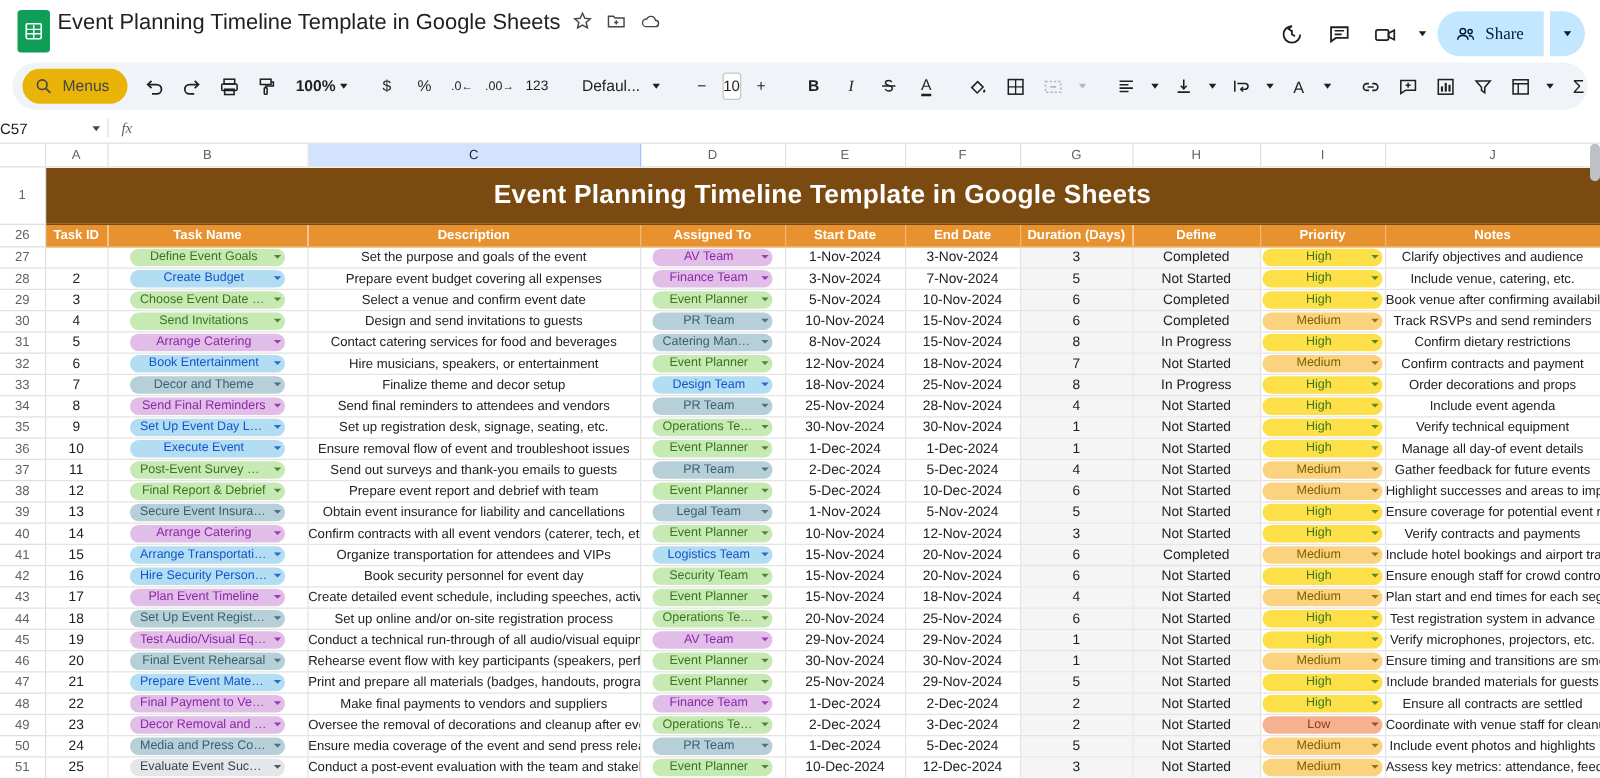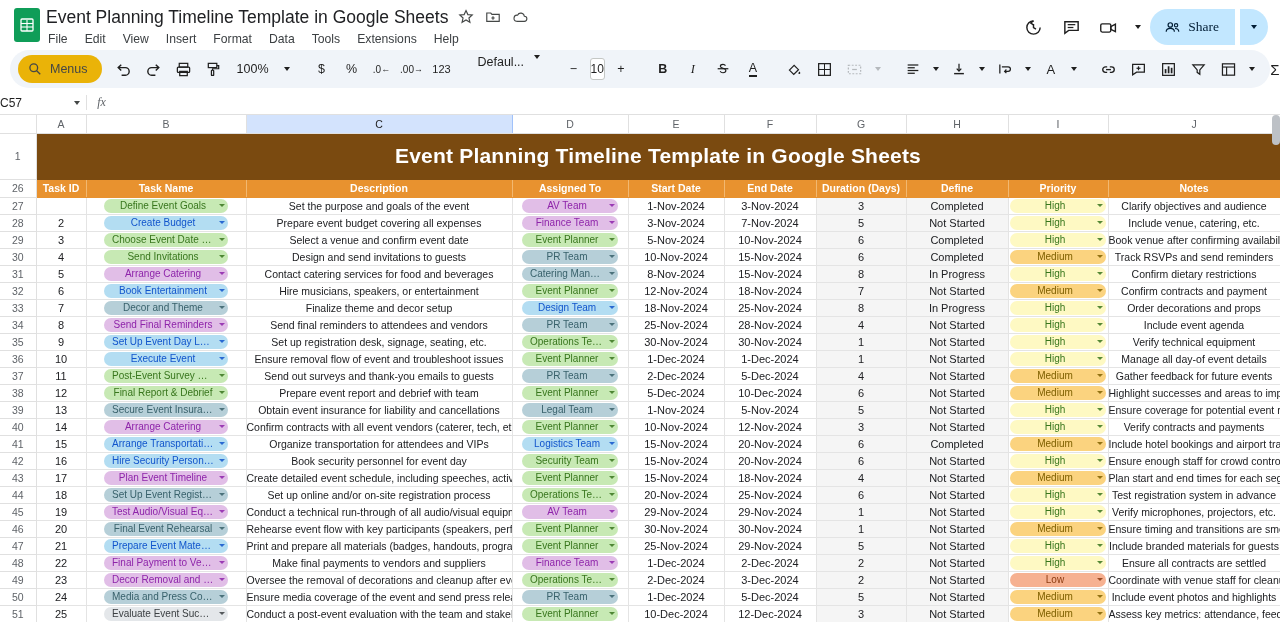--- a/index.html
+++ b/index.html
@@ -46,22 +46,22 @@
     font-size:12.5px; color:#1f1f1f;
   }
   .tb-btn { height:28px; min-width:28px; padding:0 4px; border-radius:4px; display:flex; align-items:center; justify-content:center; cursor:pointer; color:#1f1f1f; }
   .tb-btn.dim { color:#b5b9bd; }
   .tb-sep { width:1px; height:20px; background:#c7c7c7; margin:0 5px; }
   .search-pill {
     display:flex; align-items:center; gap:8px; background:#eab308; border-radius:16px;
     height:28px; padding:0 14px 0 10px; margin-right:6px; cursor:text;
   }
   .search-pill span { font-size:12.5px; color:#444746; }
-  .zoom-pill { display:flex; align-items:center; gap:15px; padding:0 4px 0 7px; height:28px; border-radius:4px; cursor:pointer; }
-  .font-pill { display:flex; gap:10px; padding:0 5px 0 8px; height:28px; border-radius:4px; cursor:pointer; min-width:76px; }
+  .zoom-pill { display:flex; align-items:center; gap:3px; padding:0 4px 0 7px; height:28px; border-radius:4px; cursor:pointer;font-weight:bold; }
+  .font-pill { display:flex; align-items:center; gap:10px; padding:0 5px 0 8px; height:28px; border-radius:4px; cursor:pointer; min-width:76px; }
   .fs-box { width:30px; height:22px; border:1px solid #c4c7c5; border-radius:3px; text-align:center; font-size:12px; line-height:20px; background:#fff; color:#1f1f1f; }
   .tb-spacer { flex:1; }
   .caret { width:0; height:0; border-left:3.5px solid transparent; border-right:3.5px solid transparent; border-top:4px solid currentColor; display:inline-block; }
   .u-under { border-bottom:2px solid #1f1f1f; padding-bottom:1px; line-height:12px; }
 
   
   .fbar { height:24px; display:flex; align-items:center; border-bottom:1px solid #e0e0e0; margin-top:3px; }
   .namebox { width:68px; font-size:12px; color:#1f1f1f; }
   .nb-caret { width:18px; display:flex; align-items:center; justify-content:center; color:#444746; cursor:pointer; }
   .fx { width:30px; text-align:center; font-size:12px; color:#5f6368; font-style:italic; font-family:"Liberation Serif", serif; border-left:1px solid #e0e0e0; }
@@ -109,21 +109,21 @@
   .chip .label { overflow:hidden; text-overflow:ellipsis; white-space:nowrap; flex:1; text-align:center; }
   .chip .dd {
     width:0; height:0; margin-left:5px; flex:none;
     border-left:3px solid transparent; border-right:3px solid transparent;
     border-top:3.5px solid currentColor; opacity:.85;
   }
   .chip.w-task  { width:124px; }
   .chip.w-team  { width:96px; }
   .chip.w-prio  { width:96px; }
 
-  .c-green  { background:#fef9c3; color:#38761d; }
+  .c-green  { background:#fde047; color:#38761d; }
   .c-purple { background:#e1bee7; color:#8e24aa; }
   .c-steel  { background:#b6cfd8; color:#38616b; }
   .c-gray   { background:#e4e7ea; color:#3c4043; }
   .c-lgreen { background:#c7e9b4; color:#38761d; }
   .c-lblue  { background:#b3ddf2; color:#1155cc; }
   .c-amber  { background:#fbd37f; color:#7f6000; }
   .c-salmon { background:#f6b191; color:#8c3b10; }
 
   .col-shade { background:#f5f5f5; }
   .notes { font-size:10.5px; }
@@ -159,31 +159,20 @@
             <path d="M2 4.5h4.5l1.3 1.5H16v8H2z" fill="none" stroke="#444746" stroke-width="1.3"></path>
             <line x1="9" y1="8.2" x2="9" y2="12" stroke="#444746" stroke-width="1.3"></line>
             <line x1="7.2" y1="10.1" x2="10.8" y2="10.1" stroke="#444746" stroke-width="1.3"></line>
           </svg>
       </span>
       <span class="ticon">
         <svg width="17" height="17" viewBox="0 0 20 20">
             <path d="M5.5 14.5h9a3 3 0 000-6 4.2 4.2 0 00-8-1.2 2.6 2.6 0 00-1 7.2z" fill="none" stroke="#444746" stroke-width="1.3"></path>
           </svg>
       </span>
-    </div>
-    <div class="menu-row">
-      <span class="menu-item">File</span>
-      <span class="menu-item">Edit</span>
-      <span class="menu-item">View</span>
-      <span class="menu-item">Insert</span>
-      <span class="menu-item">Format</span>
-      <span class="menu-item">Data</span>
-      <span class="menu-item">Tools</span>
-      <span class="menu-item">Extensions</span>
-      <span class="menu-item">Help</span>
     </div>
   </div>
 
   <div class="top-right">
     <div class="tr-icon">
       <svg width="19" height="19" viewBox="0 0 20 20">
           <path d="M10 3a7 7 0 107 7" fill="none" stroke="#1f1f1f" stroke-width="1.5"></path>
           <path d="M10 3L7 5.2 10 7.4" fill="none" stroke="#1f1f1f" stroke-width="1.5"></path>
           <path d="M10 6.4V10l2.6 1.6" fill="none" stroke="#1f1f1f" stroke-width="1.5"></path>
         </svg>

